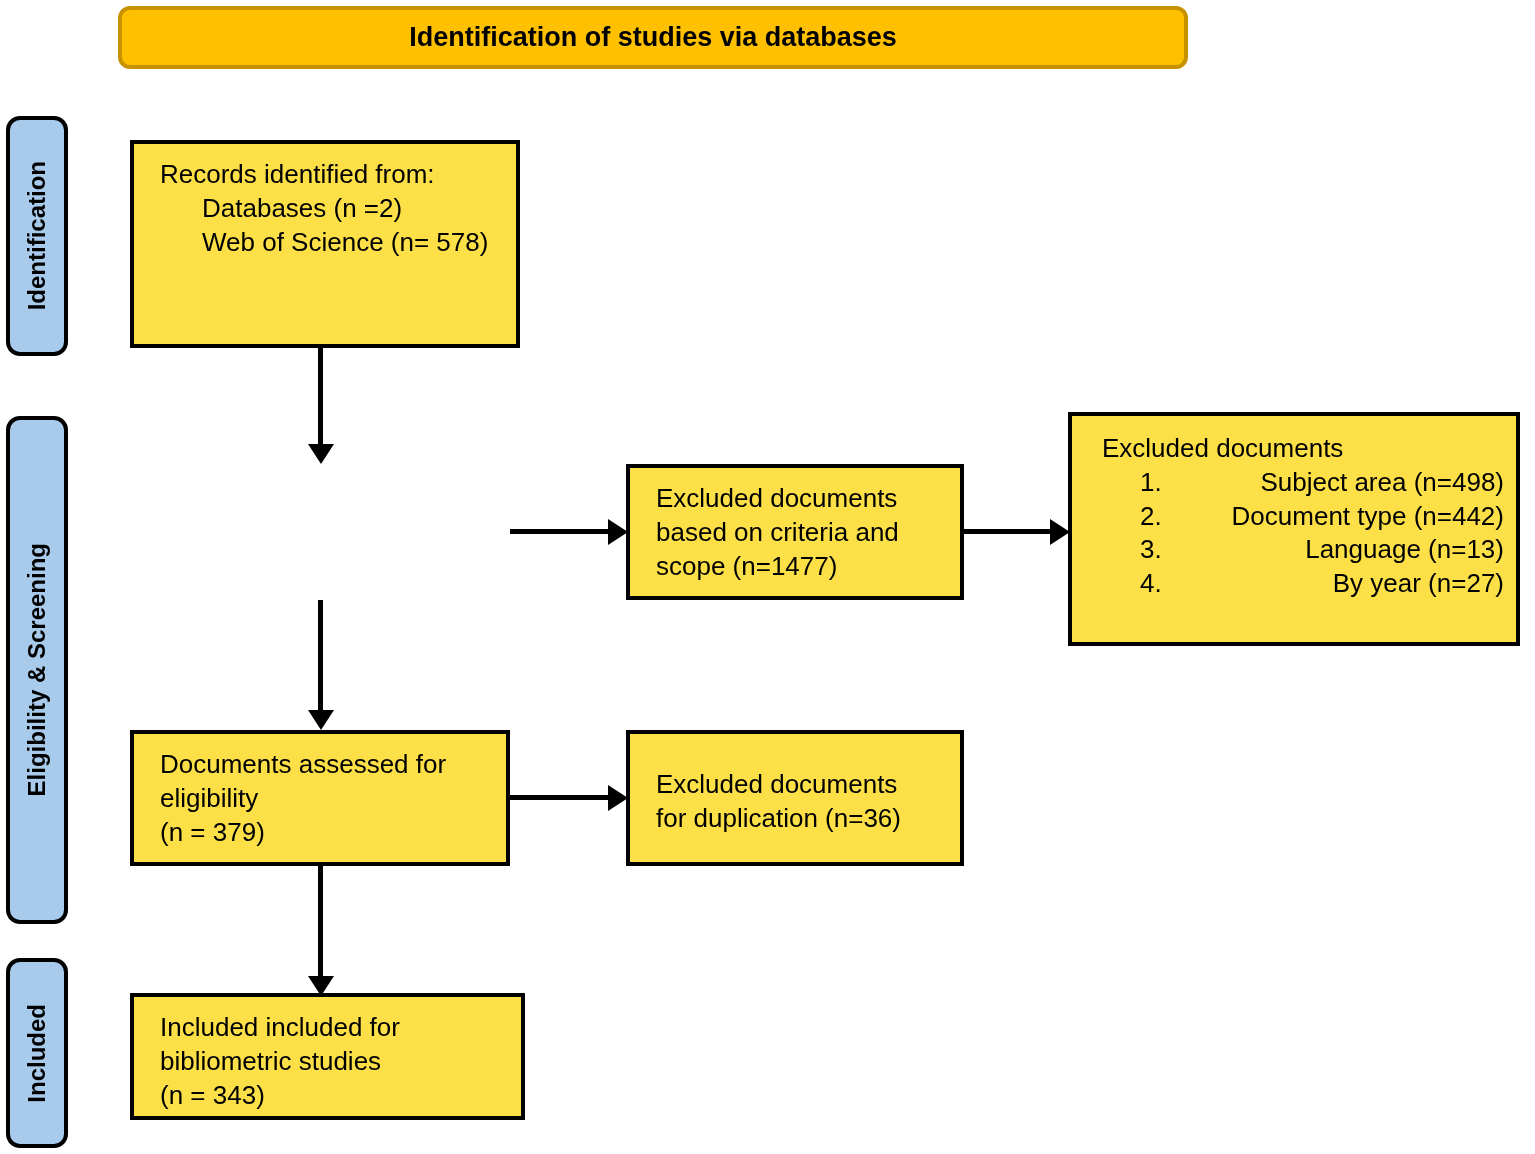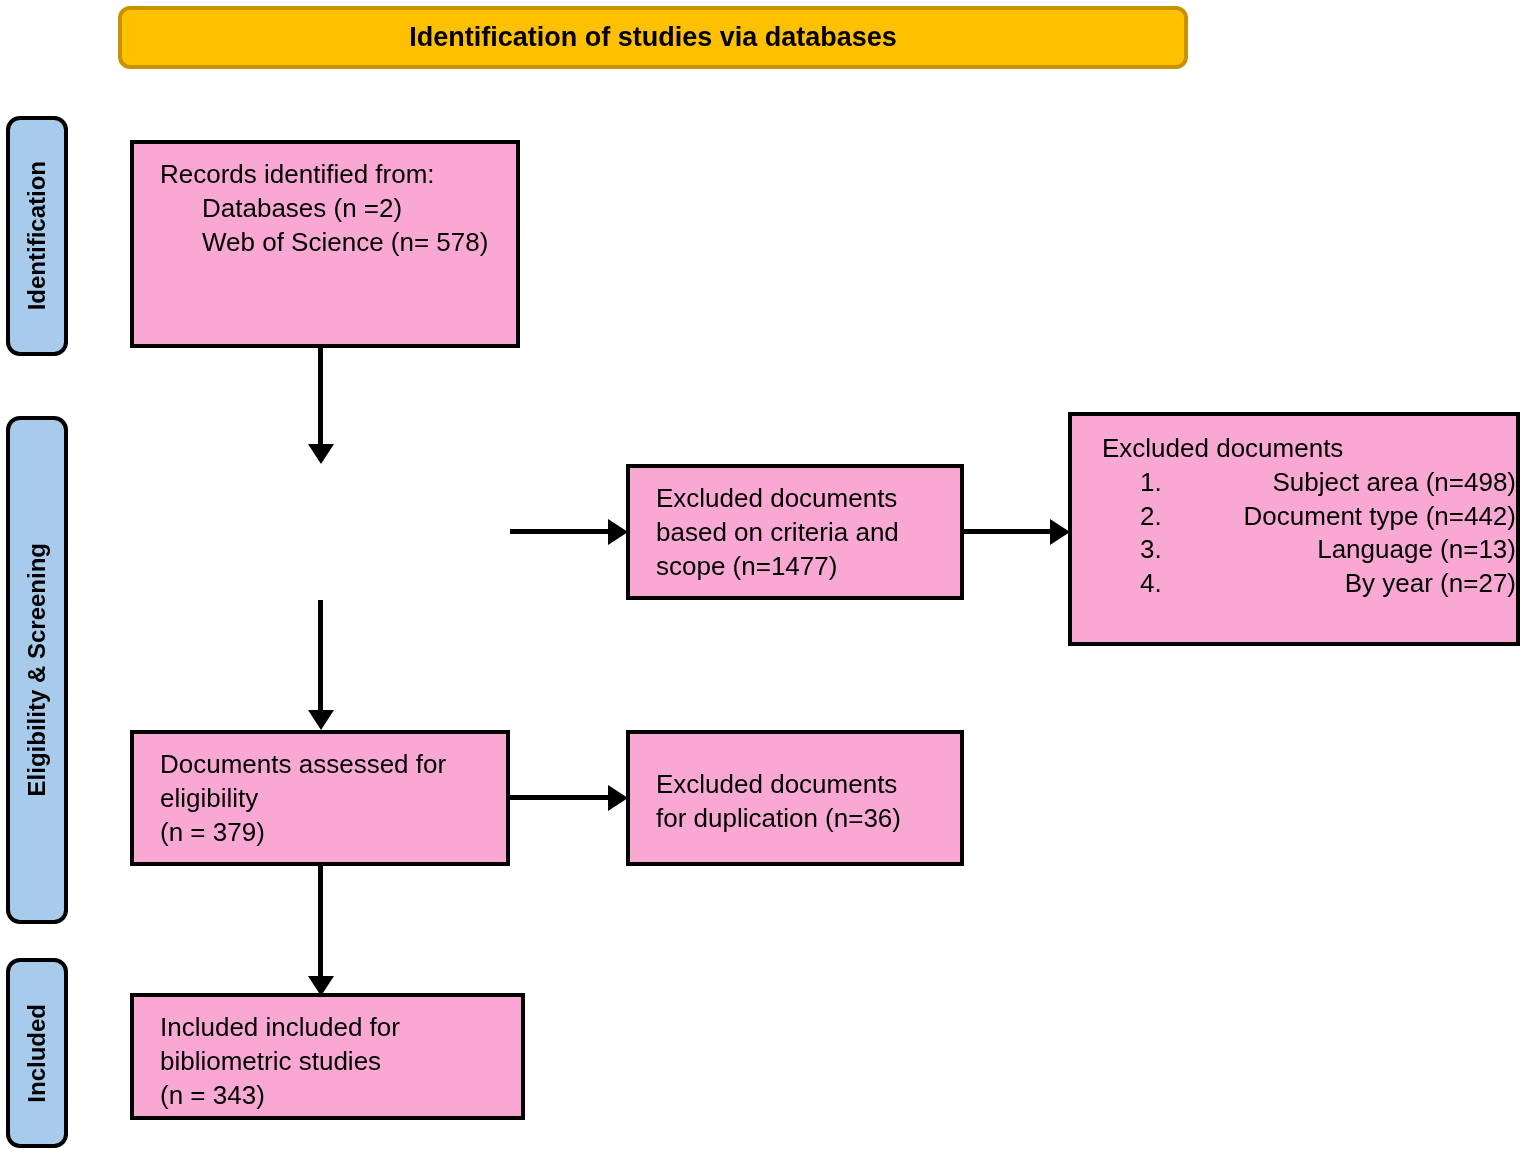--- a/index.html
+++ b/index.html
@@ -57,24 +57,24 @@
     font-size: 24px;
     font-weight: bold;
     color: #000000;
     white-space: nowrap;
     letter-spacing: 0px;
   }
 
   
   .flow-box {
     position: absolute;
-    background: #f9a8d4;
+    background: #fde047;
     border: 4px solid #000000;
     box-sizing: border-box;
-    padding: 14px 0 10px 26px;
+    padding: 14px 12px 10px 26px;
   }
   .flow-box .line {
     font-size: 26px;
     line-height: 1.30;
     color: #000000;
     white-space: pre;
   }
   .flow-box .line.indent {
     padding-left: 42px;
   }

